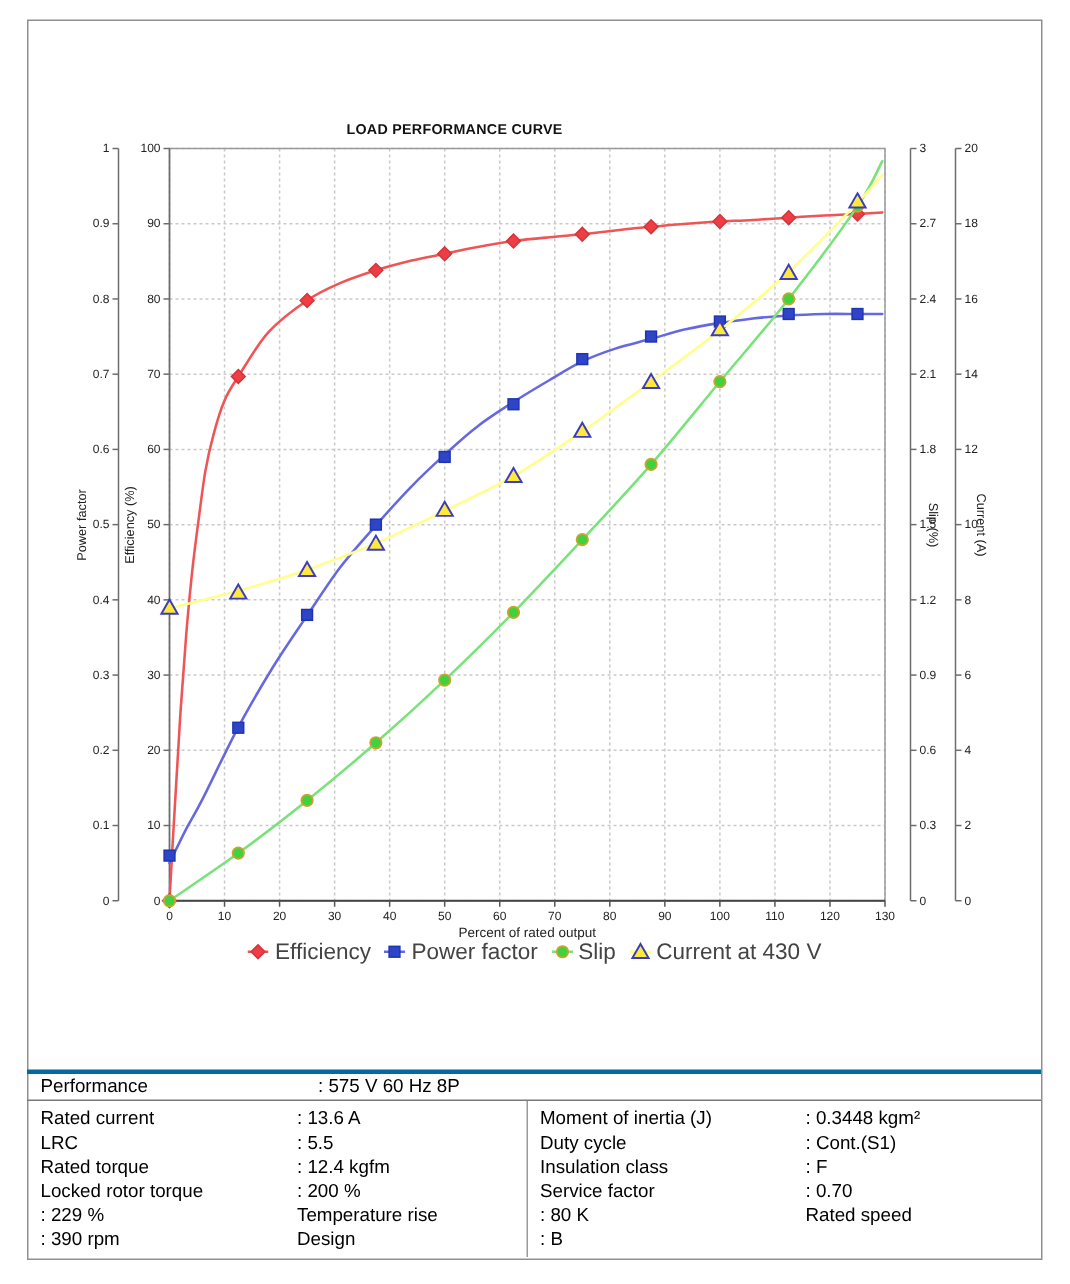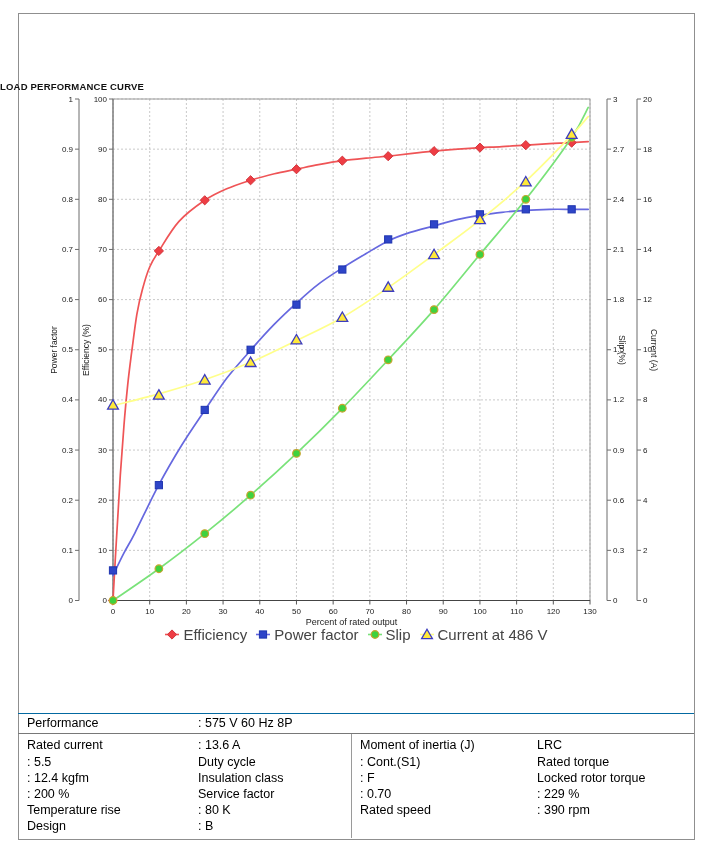--- a/index.html
+++ b/index.html
@@ -1,31 +1,31 @@
 <!DOCTYPE html>
 <html><head>
 <meta charset="utf-8">
 <style>
   html,body{margin:0;padding:0;background:#fff;}
   body{width:713px;height:856px;position:relative;font-family:"Liberation Sans",sans-serif;overflow:hidden;}
   .frame{position:absolute;left:18px;top:13px;width:675px;height:825px;border:1px solid #8f8f8f;}
-  #chart-title{position:absolute;left:0;top:81px;width:606px;text-align:left;
+  #chart-title{position:absolute;left:0;top:81px;width:606px;text-align:center;
     font-size:9.5px;font-weight:bold;color:#111;letter-spacing:.2px;}
   #chart-svg{position:absolute;left:0;top:0;}
   #chart-svg text{font-family:"Liberation Sans",sans-serif;fill:#222;}
   .tick-label{font-size:8px;}
   .axis-title{font-size:8.5px;fill:#333;}
   .xaxis-title{font-size:9px;fill:#222;}
   #legend{position:absolute;left:0;top:626px;width:713px;display:flex;justify-content:center;
     align-items:center;gap:9px;font-size:15px;color:#444;}
   .legend-item{display:inline-flex;align-items:center;gap:4px;}
   
   #spec-table{position:absolute;left:18px;top:713px;width:676px;font-size:12.5px;color:#000;}
-  #perf-row{box-sizing:border-box;border-top:1px solid #0369a1;border-bottom:1px solid #787878;
-    height:21px;display:grid;grid-template-columns:171px 1fr;align-items:center;}
+  #perf-row{box-sizing:border-box;border-top:3px solid #0369a1;border-bottom:1px solid #787878;
+    height:21px;display:grid;grid-template-columns:171px 1fr;align-items:center;gap:14px;}
   #spec-grid{position:relative;height:104px;display:grid;
     grid-template-columns:171px 162px 177px 164px;grid-auto-rows:16.2px;align-content:center;}
   .cell{padding-left:9px;white-space:nowrap;overflow:hidden;line-height:16.2px;}
   #perf-row .cell{line-height:19px;}
   .vdivider{position:absolute;left:333px;top:0;width:1px;height:104px;background:#9a9a9a;}
 </style>
 </head>
 <body>
 
 <div class="frame"></div>
@@ -273,34 +273,35 @@
         <line x1="0" y1="6.5" x2="14" y2="6.5" stroke="#79e279" stroke-width="1.6"></line>
         <circle cx="7" cy="6.5" r="3.8" fill="#3ed23e" stroke="#c9a42e" stroke-width="1.2"></circle>
       </svg>
       <span>Slip</span>
     </span>
     <span class="legend-item">
       <svg width="14" height="13">
         <line x1="0" y1="6.5" x2="14" y2="6.5" stroke="#ffff8a" stroke-width="1.6"></line>
         <path d="M7,1.2999999999999998 L12.4,10.7 L1.5999999999999996,10.7 Z" fill="#ffe93a" stroke="#3c3cc0" stroke-width="1.3"></path>
       </svg>
-      <span>Current at 486 V</span>
+      <span>Current at 430 V</span>
     </span>
   </div>
 
 <div id="spec-table">
   <div id="perf-row">
     <div class="cell">Performance</div>
     <div class="cell">: 575 V 60 Hz 8P</div>
   </div>
   <div id="spec-grid">
     <div class="vdivider"></div>
   <div class="cell">Rated current</div>
       <div class="cell">: 13.6 A</div>
       <div class="cell">Moment of inertia (J)</div>
+      <div class="cell">: 0.3448 kgm²</div>
       <div class="cell">LRC</div>
       <div class="cell">: 5.5</div>
       <div class="cell">Duty cycle</div>
       <div class="cell">: Cont.(S1)</div>
       <div class="cell">Rated torque</div>
       <div class="cell">: 12.4 kgfm</div>
       <div class="cell">Insulation class</div>
       <div class="cell">: F</div>
       <div class="cell">Locked rotor torque</div>
       <div class="cell">: 200 %</div>

